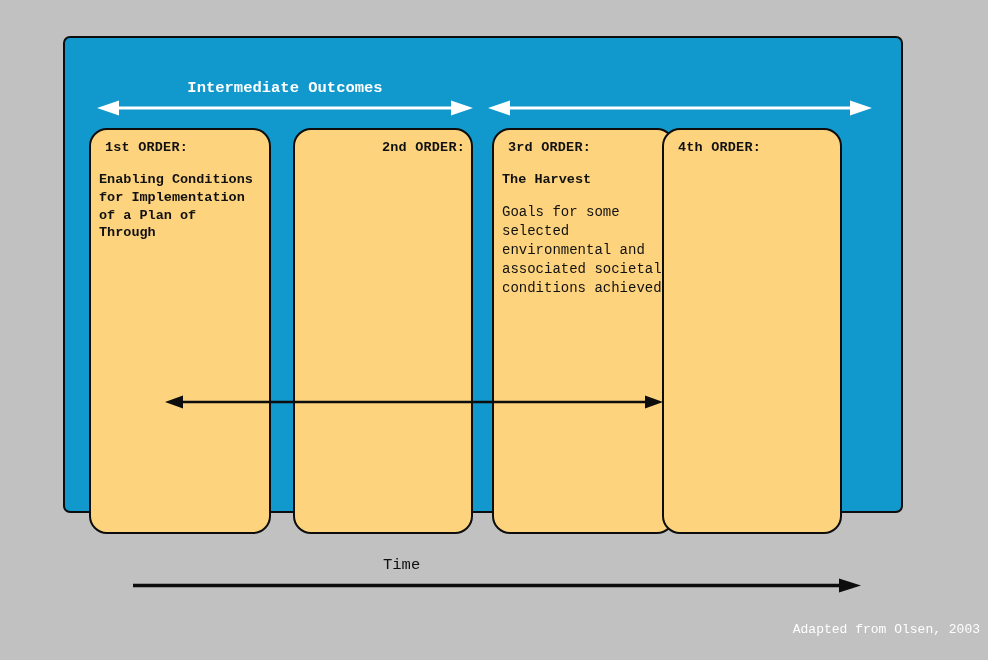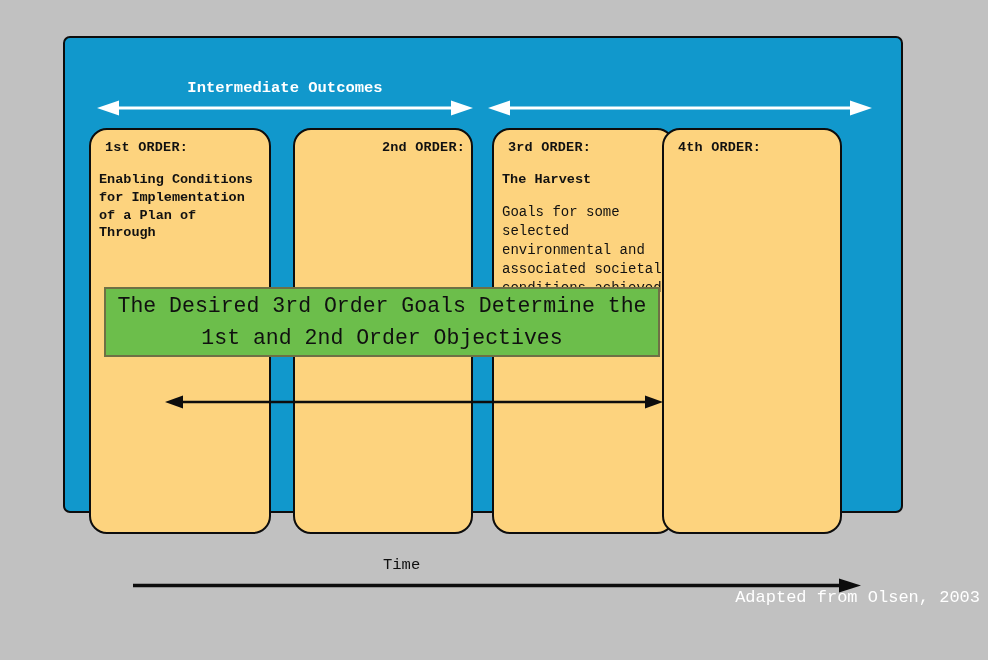--- a/index.html
+++ b/index.html
@@ -58,22 +58,22 @@
   }
 
   .mid-arrow{z-index:5;}
 
   .time-label{
     position:absolute;left:383px;top:556px;width:200px;
     text-align:left;font-size:15.5px;color:#101010;
   }
 
   .attribution{
-    position:absolute;right:8px;top:588px;width:400px;
-    text-align:right;color:#ffffff;font-size:17px;font-weight:400;
+    position:absolute;right:8px;top:622px;width:400px;
+    text-align:right;color:#ffffff;font-size:13px;font-weight:400;
   }
 </style>
 </head>
 <body>
 
 <div class="stage">
 
   <div class="blue-panel"></div>
 
   <div class="outcome-label intermediate">Intermediate Outcomes</div>
@@ -102,24 +102,20 @@
   <div class="order-box box-3">
     <div class="box-header">3rd ORDER:</div>
     <div class="box-subtitle">The Harvest</div>
     <div class="box-body">Goals for some selected environmental and associated societal conditions achieved</div>
   </div>
 
   <div class="order-box box-4">
     <div class="box-header">4th ORDER:</div>
   </div>
 
-  <div class="banner">
-    <div>The Desired 3rd Order Goals Determine the</div>
-    <div>1st and 2nd Order Objectives</div>
-  </div>
 
   <svg class="arrow-svg mid-arrow" style="left:163px;top:393px;" width="502" height="18" viewBox="0 0 502 18">
     <line x1="14" y1="9" x2="488" y2="9" stroke="#0d0d0d" stroke-width="2.6"></line>
     <polygon points="2,9 20,2.5 20,15.5" fill="#0d0d0d"></polygon>
     <polygon points="500,9 482,2.5 482,15.5" fill="#0d0d0d"></polygon>
   </svg>
 
   <div class="time-label">Time</div>
   <svg class="arrow-svg" style="left:131px;top:577px;" width="732" height="17" viewBox="0 0 732 17">
     <line x1="2" y1="8.5" x2="712" y2="8.5" stroke="#0d0d0d" stroke-width="3.4"></line>

